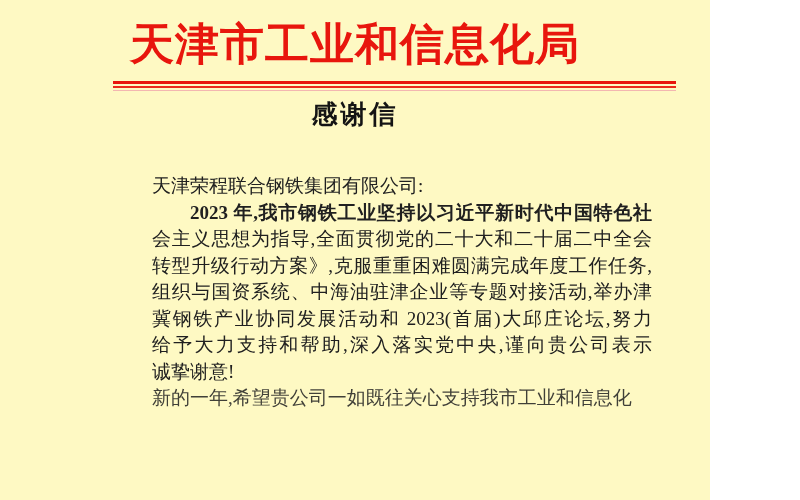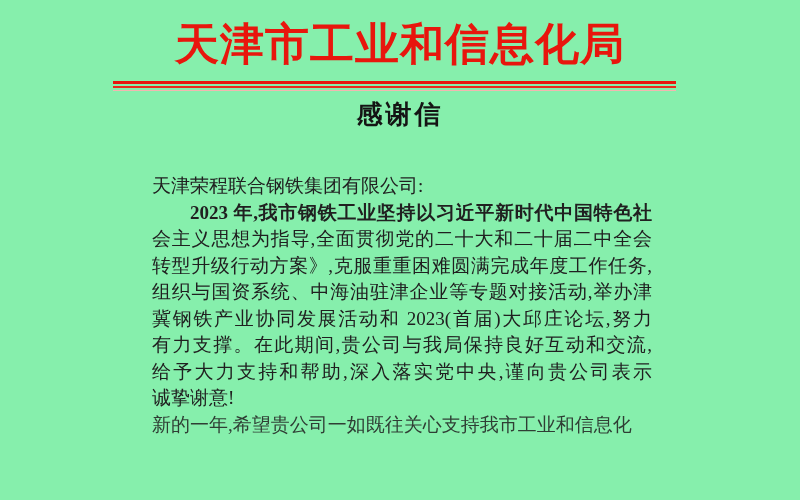--- a/index.html
+++ b/index.html
@@ -6,23 +6,23 @@
   body {
     width: 800px;
     height: 500px;
     background: #ffffff;
     overflow: hidden;
     font-family: "Liberation Serif", serif;
     color: #1f1f1f;
   }
   .page {
     position: relative;
-    width: 800px;
+    width: 710px;
     height: 500px;
-    background: #86efac;
+    background: #fef9c3;
     overflow: hidden;
   }
   
   .org-name {
     padding-top: 20px;
     text-align: center;
     font-size: 44px;
     line-height: 50px;
     font-weight: bold;
     letter-spacing: 1px;
@@ -83,20 +83,19 @@
   <div class="letter-title">感谢信</div>
 
   <div class="body-block">
     <div class="line">天津荣程联合钢铁集团有限公司:</div>
 
     <div class="line just indent">2023 年,我市钢铁工业坚持以习近平新时代中国特色社</div>
     <div class="line just">会主义思想为指导,全面贯彻党的二十大和二十届二中全会</div>
     <div class="line just">转型升级行动方案》,克服重重困难圆满完成年度工作任务,</div>
     <div class="line just">组织与国资系统、中海油驻津企业等专题对接活动,举办津</div>
     <div class="line just">冀钢铁产业协同发展活动和 2023(首届)大邱庄论坛,努力</div>
-    <div class="line just">有力支撑。在此期间,贵公司与我局保持良好互动和交流,</div>
     <div class="line just">给予大力支持和帮助,深入落实党中央,谨向贵公司表示</div>
     <div class="line">诚挚谢意!</div>
 
     <div class="line clipped">新的一年,希望贵公司一如既往关心支持我市工业和信息化</div>
   </div>
 
 </div>
 
 </body></html>

